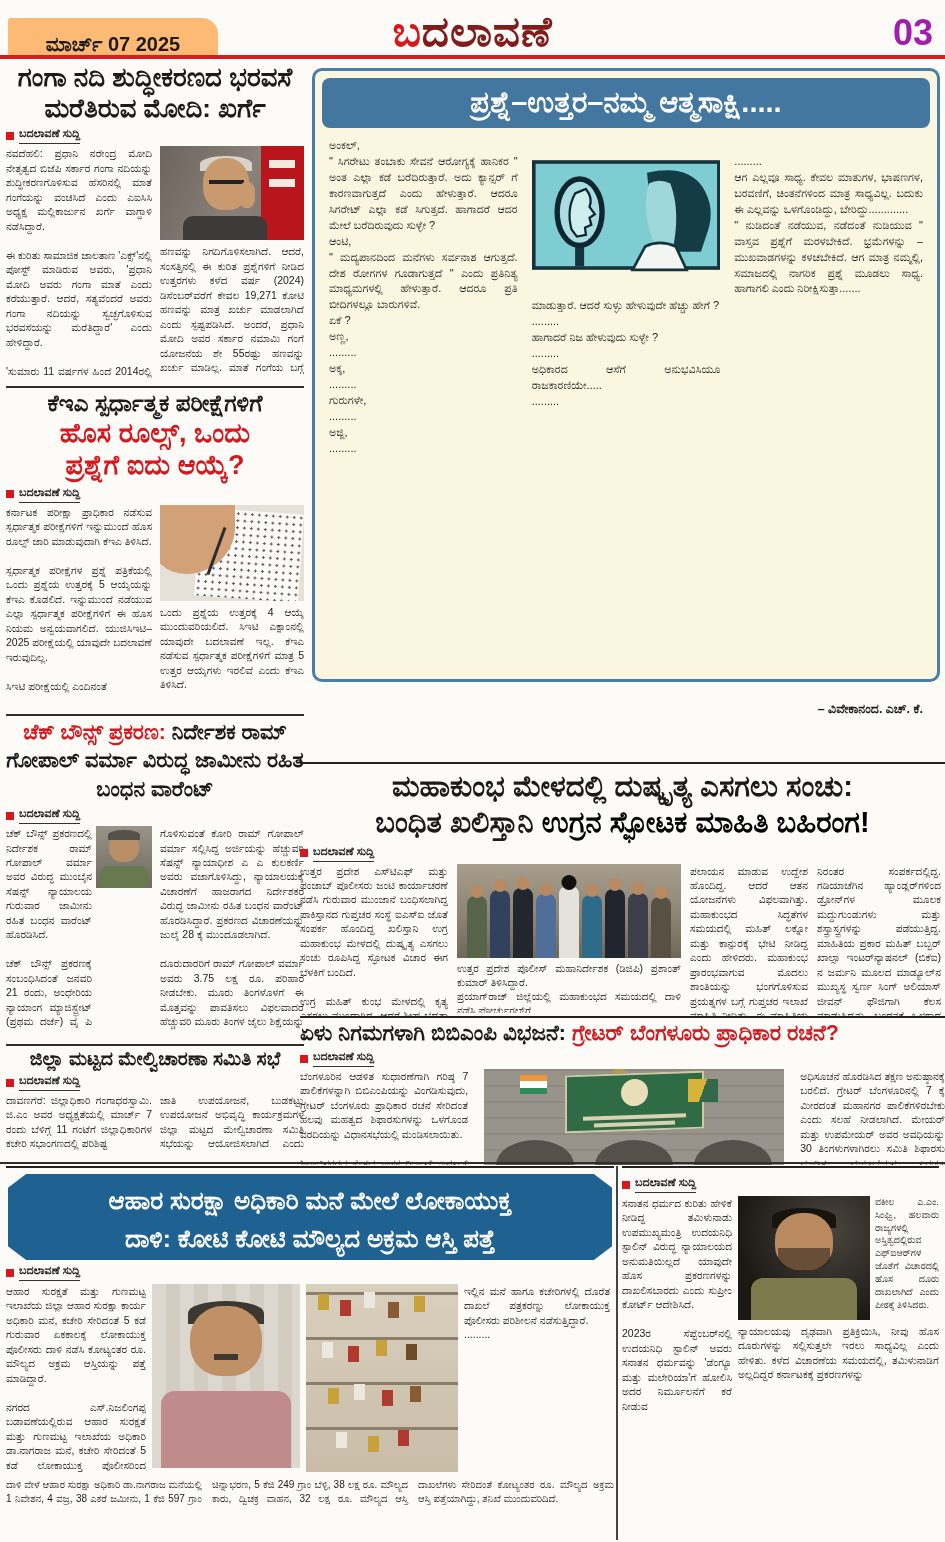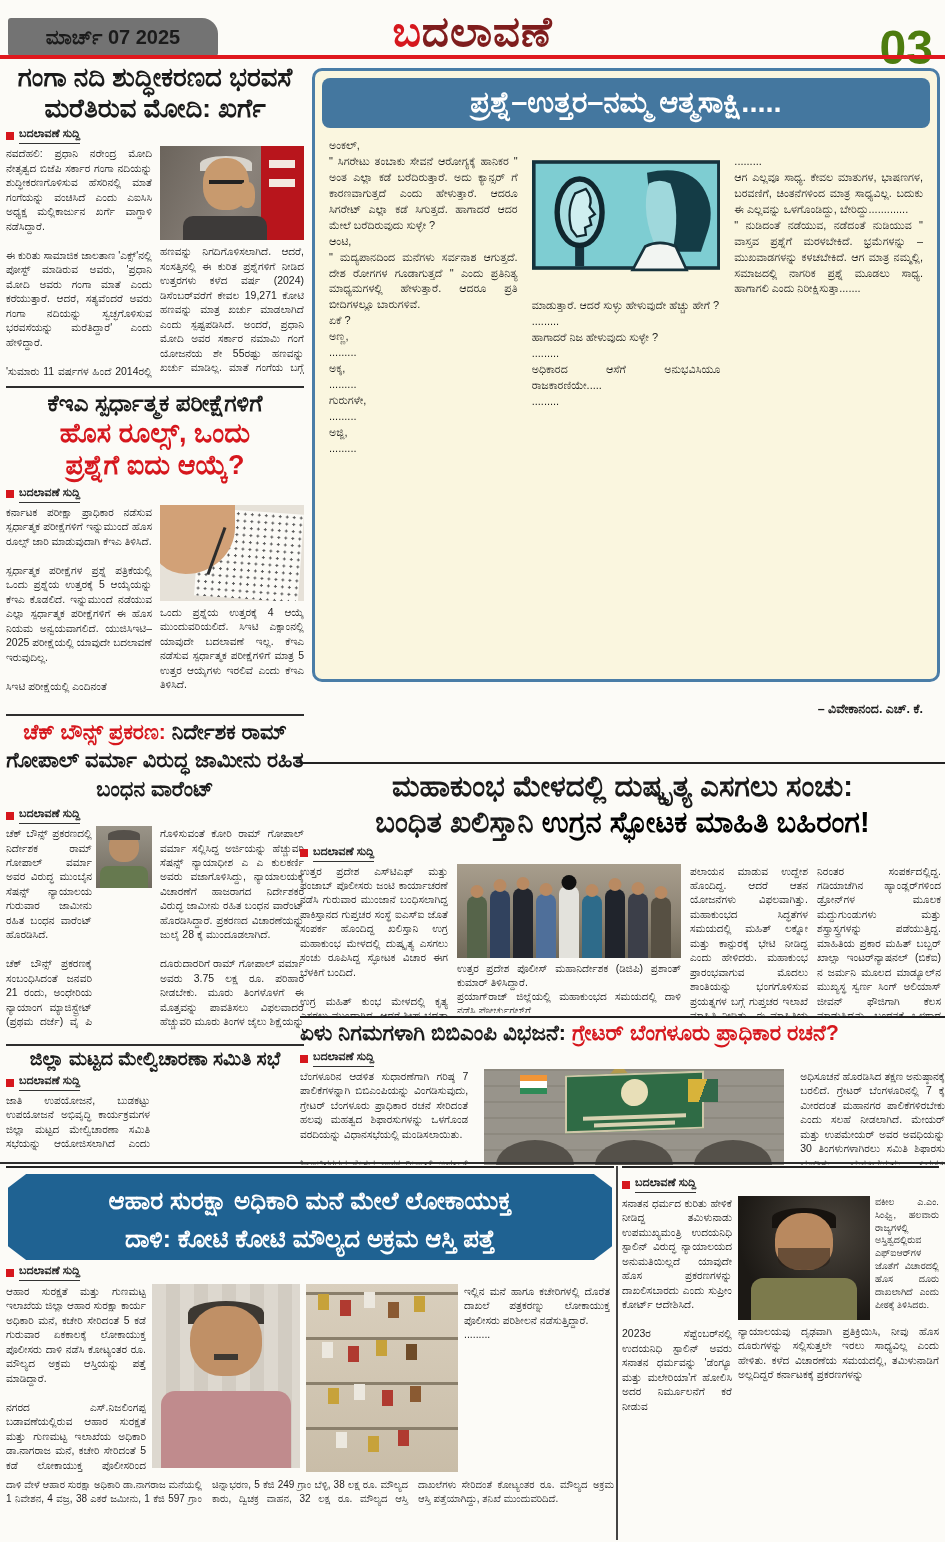--- a/index.html
+++ b/index.html
@@ -1,25 +1,25 @@
 <!DOCTYPE html>
 <html><head>
 <meta charset="utf-8">
 <style>
   html,body{margin:0;padding:0;background:#d8d8d8;}
   #page{position:relative;width:945px;height:1542px;margin:0 auto;background:#fcfbf7;
         font-family:"Liberation Sans","DejaVu Sans",sans-serif;color:#1b1b1b;overflow:hidden;}
   
-  #hdr-datebox{position:absolute;left:8px;top:18px;width:210px;height:38px;background:#737373;
-média        color:#fff;font-size:20px;font-weight:bold;display:flex;align-items:center;justify-content:center;
+  #hdr-datebox{position:absolute;left:8px;top:18px;width:210px;height:38px;background:#fdba74;
+média        color:#fff;font-size:20px;font-weight:bold;display:flex;align-items:flex-end;justify-content:center;
         border-radius:3px 16px 3px 3px;}
   #hdr-masthead{position:absolute;left:0;top:8px;width:100%;text-align:center;font-size:42px;font-weight:bold;letter-spacing:1px;}
   #hdr-masthead .m-first{color:#d6171d;}
   #hdr-masthead .m-rest{color:#7f1d1d;}
-  #hdr-page{position:absolute;right:12px;top:20px;font-size:48px;font-weight:bold;color:#4d7c0f;}
+  #hdr-page{position:absolute;right:12px;top:12px;font-size:36px;font-weight:bold;color:#a21caf;}
   #hdr-rule{position:absolute;left:0;top:55px;width:945px;height:4px;background:#e0181e;}
   
   .byline{display:flex;align-items:center;gap:5px;margin:4px 0 2px;}
   .byline .sq{width:8px;height:8px;background:#d6171d;flex:0 0 auto;}
   .byline .bl{font-size:11px;font-weight:bold;border-bottom:1.5px solid #333;padding-bottom:3px;}
   .body-text{font-size:10.5px;line-height:1.38;text-align:justify;white-space:pre-line;overflow:hidden;}
   .cols{display:flex;gap:8px;}
   .hdiv{position:absolute;background:#2e2e2e;}
   .ph{position:relative;overflow:hidden;}
   
@@ -237,20 +237,21 @@
   </div>
   <div class="hdiv" id="div3"></div>
 
   <div id="art-district">
     <div class="headline">ಜಿಲ್ಲಾ ಮಟ್ಟದ ಮೇಲ್ವಿಚಾರಣಾ ಸಮಿತಿ ಸಭೆ</div>
     <div class="byline">
         <span class="sq"></span>
         <span class="bl">ಬದಲಾವಣೆ ಸುದ್ದಿ</span>
       </div>
     <div class="cols">
+      <div class="body-text" style="width:146px;height:62px;">ದಾವಣಗೆರೆ: ಜಿಲ್ಲಾಧಿಕಾರಿ ಗಂಗಾಧರಸ್ವಾಮಿ. ಜಿ.ಎಂ ಅವರ ಅಧ್ಯಕ್ಷತೆಯಲ್ಲಿ ಮಾರ್ಚ್ 7 ರಂದು ಬೆಳಿಗ್ಗೆ 11 ಗಂಟೆಗೆ ಜಿಲ್ಲಾಧಿಕಾರಿಗಳ ಕಚೇರಿ ಸಭಾಂಗಣದಲ್ಲಿ ಪರಿಶಿಷ್ಟ</div>
       <div class="body-text" style="width:144px;height:62px;">ಜಾತಿ ಉಪಯೋಜನೆ, ಬುಡಕಟ್ಟು ಉಪಯೋಜನೆ ಅಭಿವೃದ್ಧಿ ಕಾರ್ಯಕ್ರಮಗಳ ಜಿಲ್ಲಾ ಮಟ್ಟದ ಮೇಲ್ವಿಚಾರಣಾ ಸಮಿತಿ ಸಭೆಯನ್ನು ಆಯೋಜಿಸಲಾಗಿದೆ ಎಂದು ಸಮಾಜ ಕಲ್ಯಾಣ ಇಲಾಖೆ ಜಂಟಿ ನಿರ್ದೇಶಕ ಕೆ.ನಾಗರಾಜ ತಿಳಿಸಿದ್ದಾರೆ.</div>
     </div>
   </div>
 
   <div id="qa-box">
     <div class="qa-banner">ಪ್ರಶ್ನೆ–ಉತ್ತರ–ನಮ್ಮ ಆತ್ಮಸಾಕ್ಷಿ.....</div>
     <div class="qa-cols">
       <div class="qa-col">ಅಂಕಲ್,
 " ಸಿಗರೇಟು ತಂಬಾಕು ಸೇವನೆ ಆರೋಗ್ಯಕ್ಕೆ ಹಾನಿಕರ " ಅಂತ ಎಲ್ಲಾ ಕಡೆ ಬರೆದಿರುತ್ತಾರೆ. ಅದು ಕ್ಯಾನ್ಸರ್ ಗೆ ಕಾರಣವಾಗುತ್ತದೆ ಎಂದು ಹೇಳುತ್ತಾರೆ. ಆದರೂ ಸಿಗರೇಟ್ ಎಲ್ಲಾ ಕಡೆ ಸಿಗುತ್ತದೆ. ಹಾಗಾದರೆ ಆದರ ಮೇಲೆ ಬರೆದಿರುವುದು ಸುಳ್ಳೇ ?
 ಆಂಟಿ,

